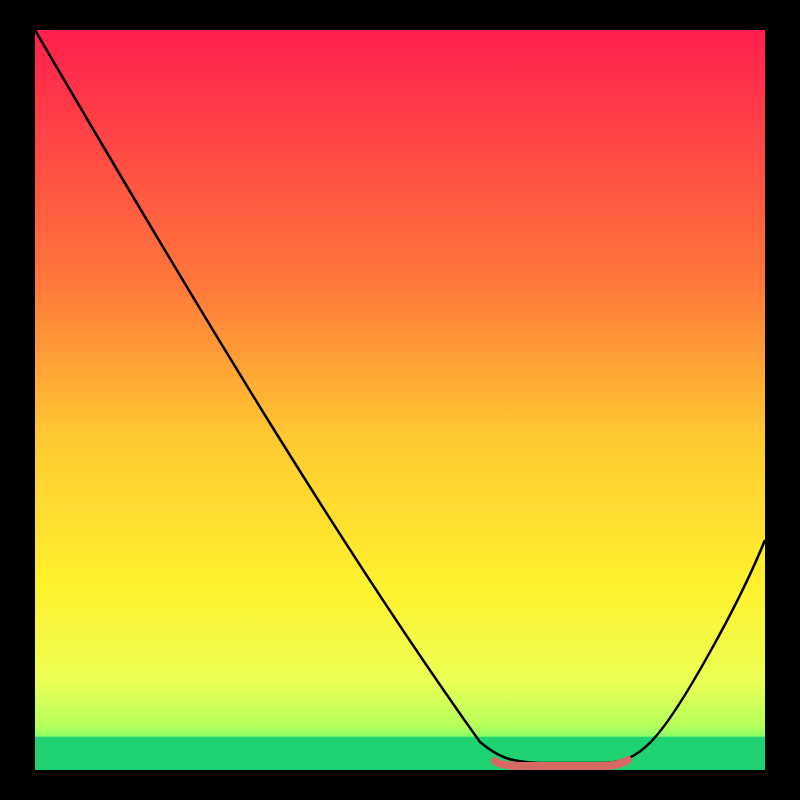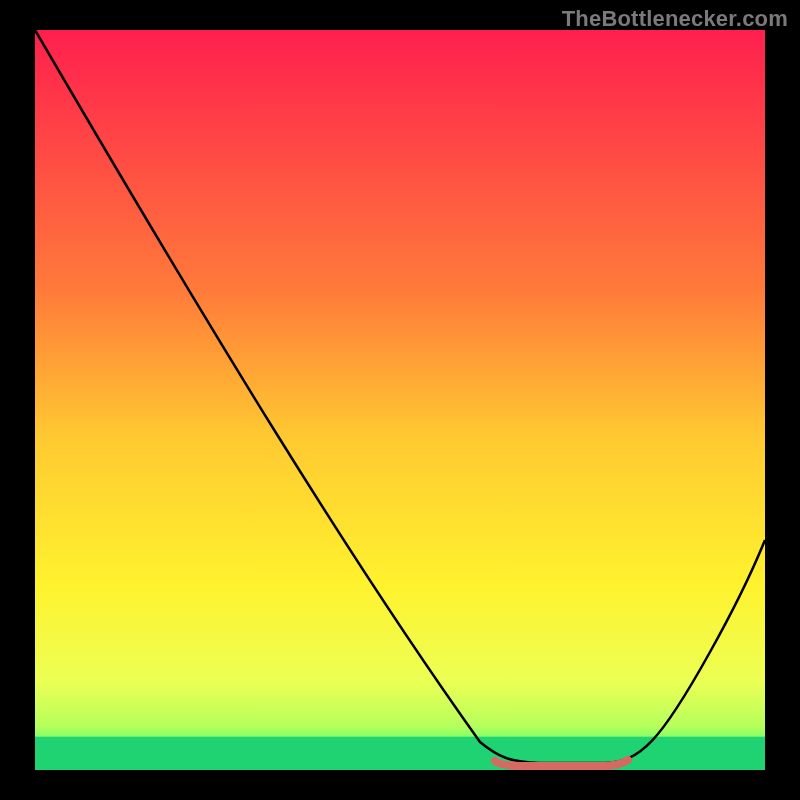--- a/index.html
+++ b/index.html
@@ -35,21 +35,20 @@
     width: 800px;
     height: 800px;
     display: block;
   }
 </style>
 </head>
 <body>
 
 <div class="stage">
 
-  <div class="watermark">TheBottlenecker.com</div>
 
   <svg class="plot" viewBox="0 0 800 800" preserveAspectRatio="none">
     <defs>
       <linearGradient id="bg-grad" x1="0" y1="0" x2="0" y2="1">
           <stop offset="0%" stop-color="#ff1f4e"></stop>
           <stop offset="35%" stop-color="#ff7a3a"></stop>
           <stop offset="55.00000000000001%" stop-color="#ffc931"></stop>
           <stop offset="75%" stop-color="#fff22e"></stop>
           <stop offset="88%" stop-color="#ecff54"></stop>
           <stop offset="94%" stop-color="#b7ff5c"></stop>

